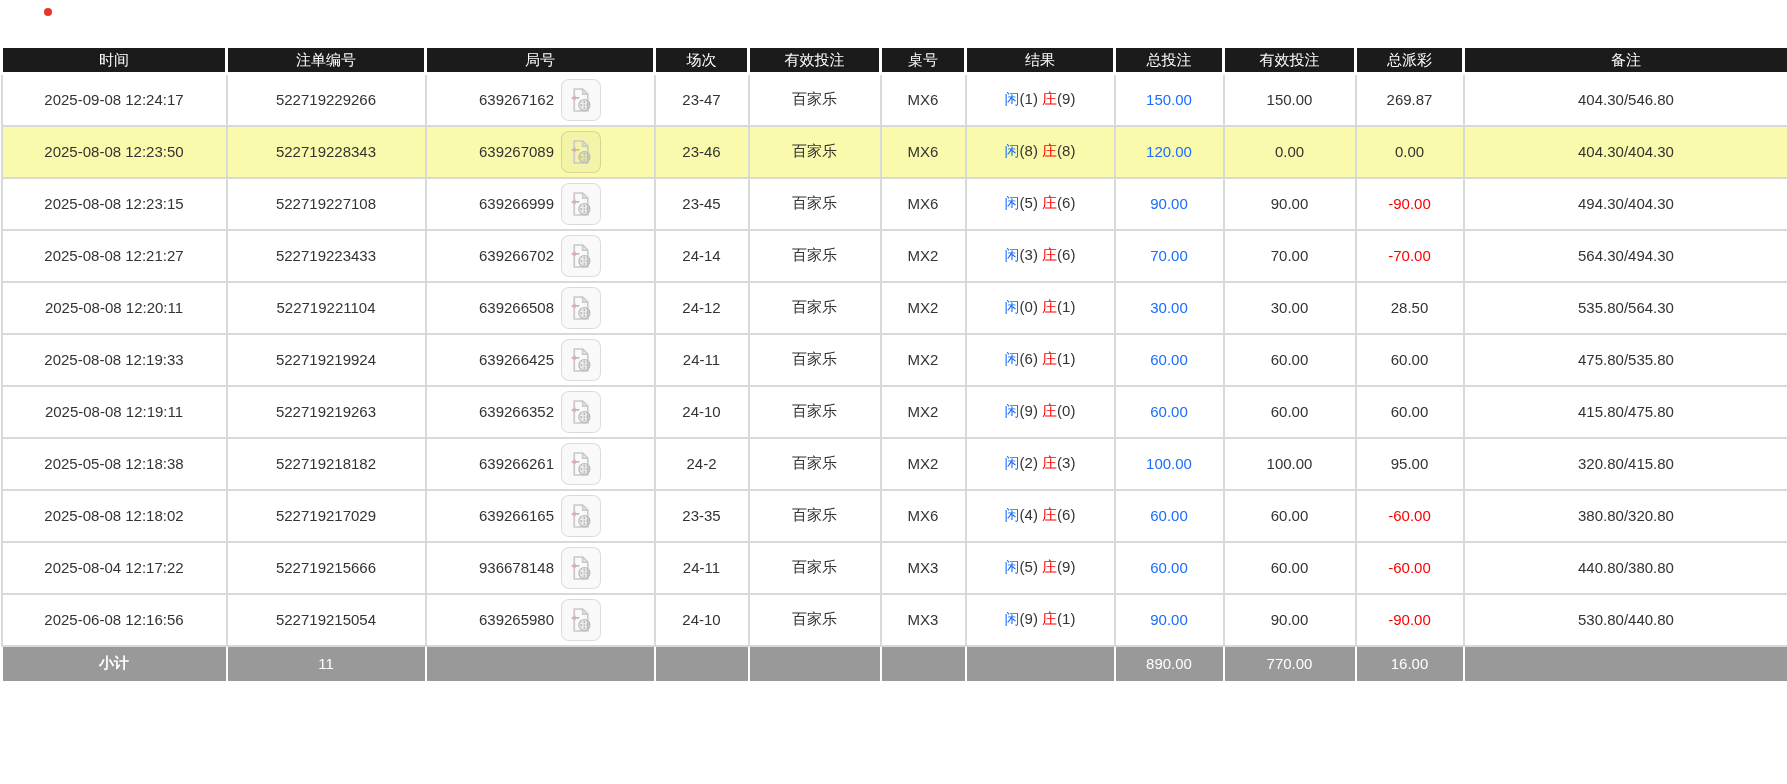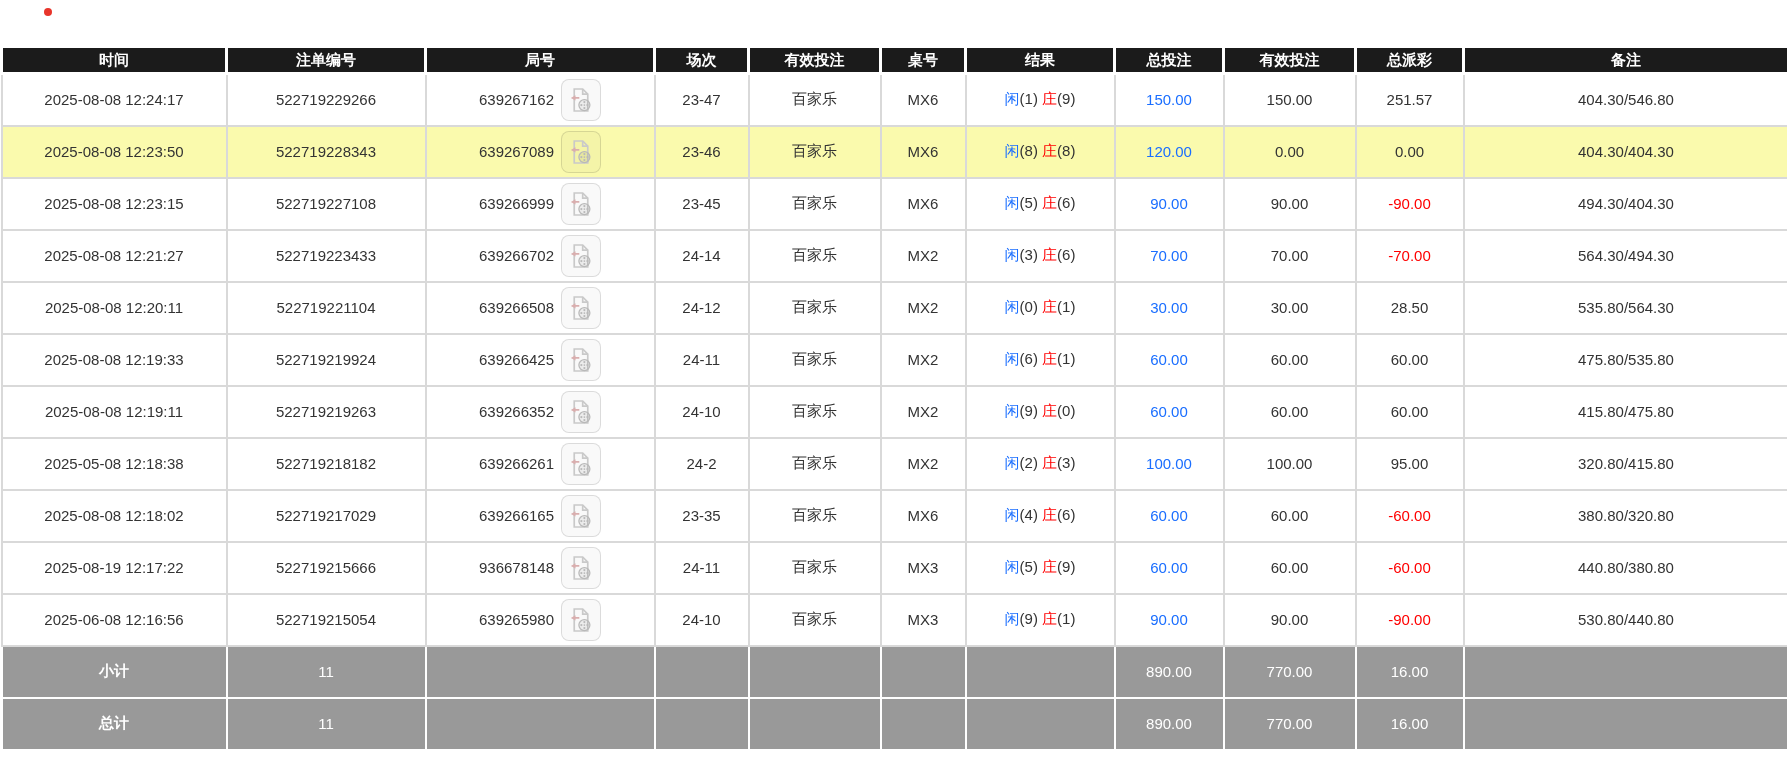--- a/index.html
+++ b/index.html
@@ -14,27 +14,27 @@
   }
   *{box-sizing:border-box;}
   html,body{margin:0;padding:0;}
   body{
     width:1787px;height:784px;background:#ffffff;position:relative;
     font-family:"Liberation Sans","DejaVu Sans",sans-serif;color:var(--text);
   }
   .red-dot{position:absolute;left:44px;top:8px;width:8px;height:8px;border-radius:50%;background:var(--red-dot);}
   table{border-collapse:collapse;table-layout:fixed;width:1787px;margin-top:45px;}
   th{
-    background:var(--header-bg);color:#ffffff;font-weight:bold;font-size:15px;
+    background:var(--header-bg);color:#ffffff;font-weight:normal;font-size:15px;
     border:3px solid #ffffff;height:27px;padding:0;text-align:center;white-space:nowrap;
   }
   td{text-align:center;font-size:15px;color:var(--text);padding:0 4px;white-space:nowrap;}
   tr.data-row td{border:2px solid var(--border);height:52px;background:#ffffff;}
   tr.data-row.highlight td{background:var(--row-highlight);}
-  tr.summary td{background:var(--summary-bg);border:2px solid #ffffff;height:52px;color:#ffffff;}
+  tr.summary td{background:var(--summary-bg);border:2px solid #ffffff;height:36px;color:#ffffff;}
   tr.summary td.lbl{font-weight:bold;}
   .res-p{color:var(--blue);}
   .res-b{color:var(--red);}
   .res-n{color:var(--text);}
   td.c-bet{color:var(--blue);}
   td.c-payout.neg{color:var(--red);margin-left:24px;}
   .round-wrap{display:inline-flex;align-items:center;gap:7px;}
   .video-btn{
     display:inline-flex;align-items:center;justify-content:center;
     width:40px;height:42px;border-radius:8px;border:1px solid rgba(0,0,0,0.12);
@@ -71,21 +71,21 @@
       <th>桌号</th>
       <th>结果</th>
       <th>总投注</th>
       <th>有效投注</th>
       <th>总派彩</th>
       <th>备注</th>
     </tr>
   </thead>
   <tbody id="table-body">
       <tr class="data-row">
-    <td class="c-time">2025-08-08 12:24:17</td>
+    <td class="c-time">2025-09-08 12:24:17</td>
     <td class="c-order">522719229266</td>
     <td class="c-round">
       <span class="round-wrap">
         <span>639267162</span>
         <button class="video-btn" type="button">
           <svg viewBox="0 0 26 30" width="22" height="26" aria-hidden="true">
             <path d="M5 2 h10 l6 6 v20 H5 z" fill="none" stroke="#c9c9c9" stroke-width="2"></path>
             <path d="M15 2 v6 h6" fill="none" stroke="#c9c9c9" stroke-width="2"></path>
             <path d="M1 12.5 l5.5 -3.2 v2.2 h4.5 v2 H6.5 v2.2 z" fill="#d9aeae"></path>
             <circle cx="17" cy="21" r="6.5" fill="rgba(0,0,0,0.05)" stroke="#b9b9b9" stroke-width="1.5"></circle>
@@ -97,21 +97,21 @@
           </svg>
         </button>
       </span>
     </td>
     <td class="c-session">23-47</td>
     <td class="c-game">百家乐</td>
     <td class="c-table">MX6</td>
     <td class="c-result"><span class="res-p">闲</span><span class="res-n">(1)</span> <span class="res-b">庄</span><span class="res-n">(9)</span></td>
     <td class="c-bet">150.00</td>
     <td class="c-valid">150.00</td>
-    <td class="c-payout">251.57</td>
+    <td class="c-payout">269.87</td>
     <td class="c-remark">404.30/546.80</td>
   </tr>
       <tr class="data-row highlight">
     <td class="c-time">2025-08-08 12:23:50</td>
     <td class="c-order">522719228343</td>
     <td class="c-round">
       <span class="round-wrap">
         <span>639267089</span>
         <button class="video-btn" type="button">
           <svg viewBox="0 0 26 30" width="22" height="26" aria-hidden="true">
@@ -341,21 +341,21 @@
     <td class="c-session">23-35</td>
     <td class="c-game">百家乐</td>
     <td class="c-table">MX6</td>
     <td class="c-result"><span class="res-p">闲</span><span class="res-n">(4)</span> <span class="res-b">庄</span><span class="res-n">(6)</span></td>
     <td class="c-bet">60.00</td>
     <td class="c-valid">60.00</td>
     <td class="c-payout neg">-60.00</td>
     <td class="c-remark">380.80/320.80</td>
   </tr>
       <tr class="data-row">
-    <td class="c-time">2025-08-19 12:17:22</td>
+    <td class="c-time">2025-08-04 12:17:22</td>
     <td class="c-order">522719215666</td>
     <td class="c-round">
       <span class="round-wrap">
         <span>936678148</span>
         <button class="video-btn" type="button">
           <svg viewBox="0 0 26 30" width="22" height="26" aria-hidden="true">
             <path d="M5 2 h10 l6 6 v20 H5 z" fill="none" stroke="#c9c9c9" stroke-width="2"></path>
             <path d="M15 2 v6 h6" fill="none" stroke="#c9c9c9" stroke-width="2"></path>
             <path d="M1 12.5 l5.5 -3.2 v2.2 h4.5 v2 H6.5 v2.2 z" fill="#d9aeae"></path>
             <circle cx="17" cy="21" r="6.5" fill="rgba(0,0,0,0.05)" stroke="#b9b9b9" stroke-width="1.5"></circle>
@@ -415,27 +415,14 @@
       <td></td>
       <td></td>
       <td></td>
       <td></td>
       <td></td>
       <td>890.00</td>
       <td>770.00</td>
       <td>16.00</td>
       <td></td>
     </tr>
-    <tr class="summary">
-      <td class="lbl">总计</td>
-      <td>11</td>
-      <td></td>
-      <td></td>
-      <td></td>
-      <td></td>
-      <td></td>
-      <td>890.00</td>
-      <td>770.00</td>
-      <td>16.00</td>
-      <td></td>
-    </tr>
   </tbody>
 </table>
 
 </body></html>

